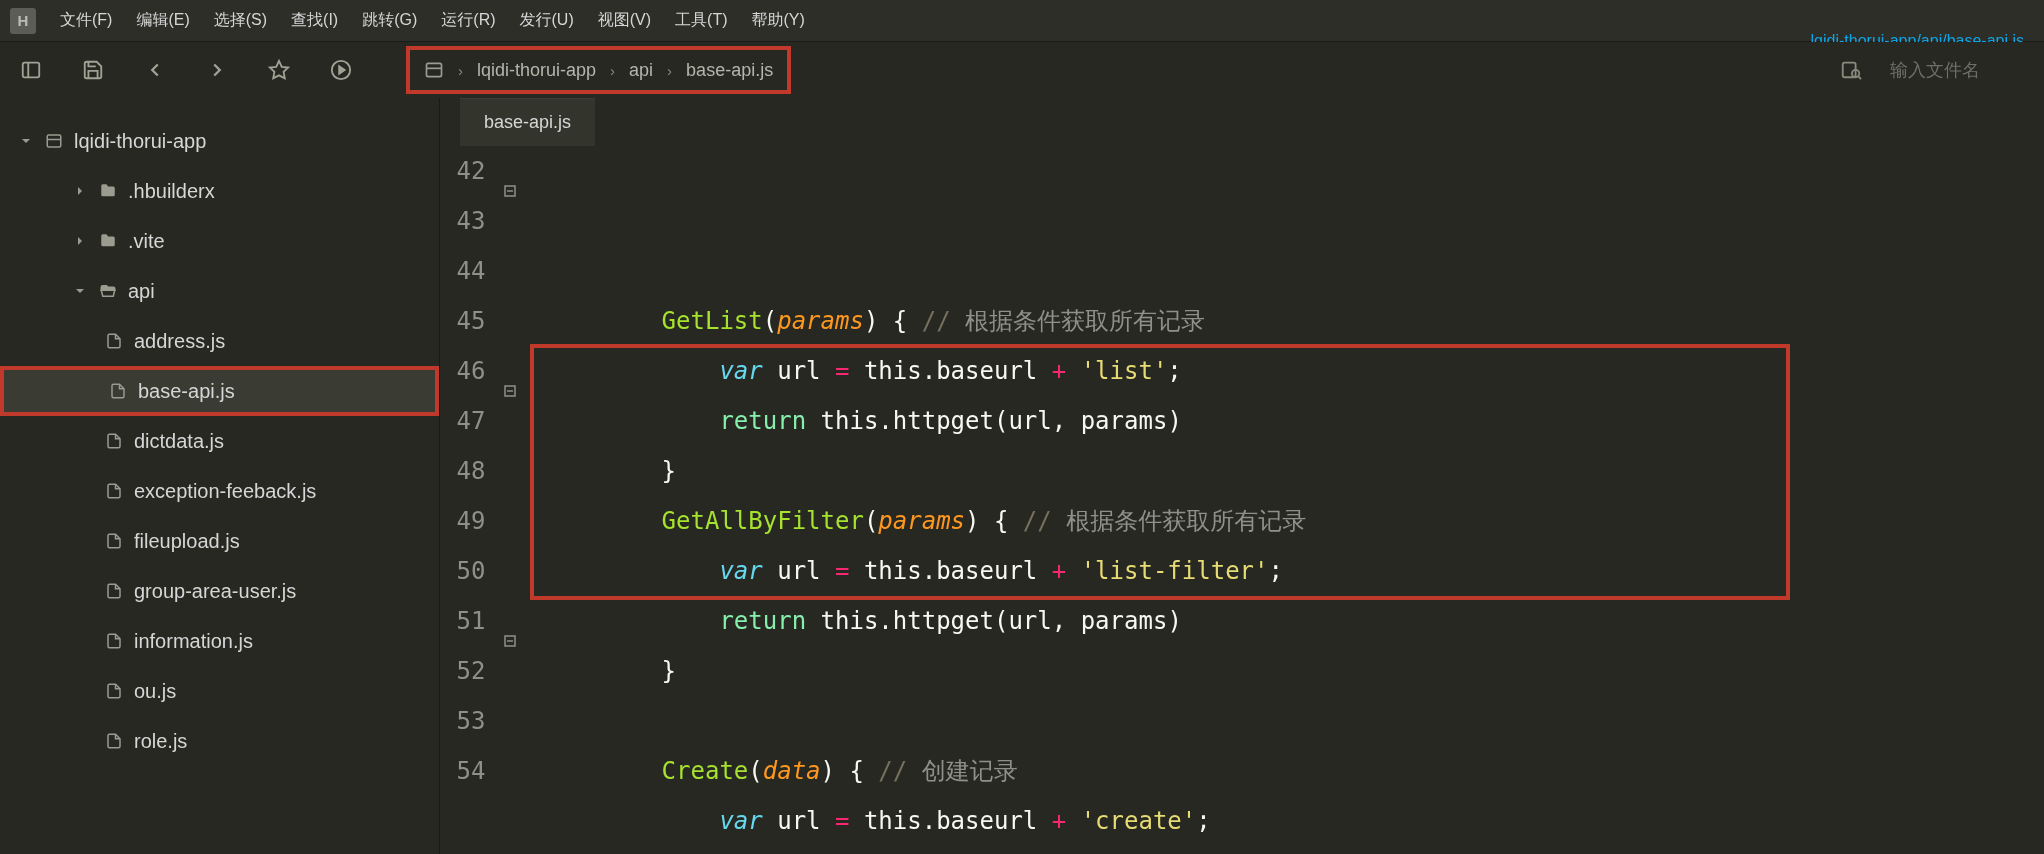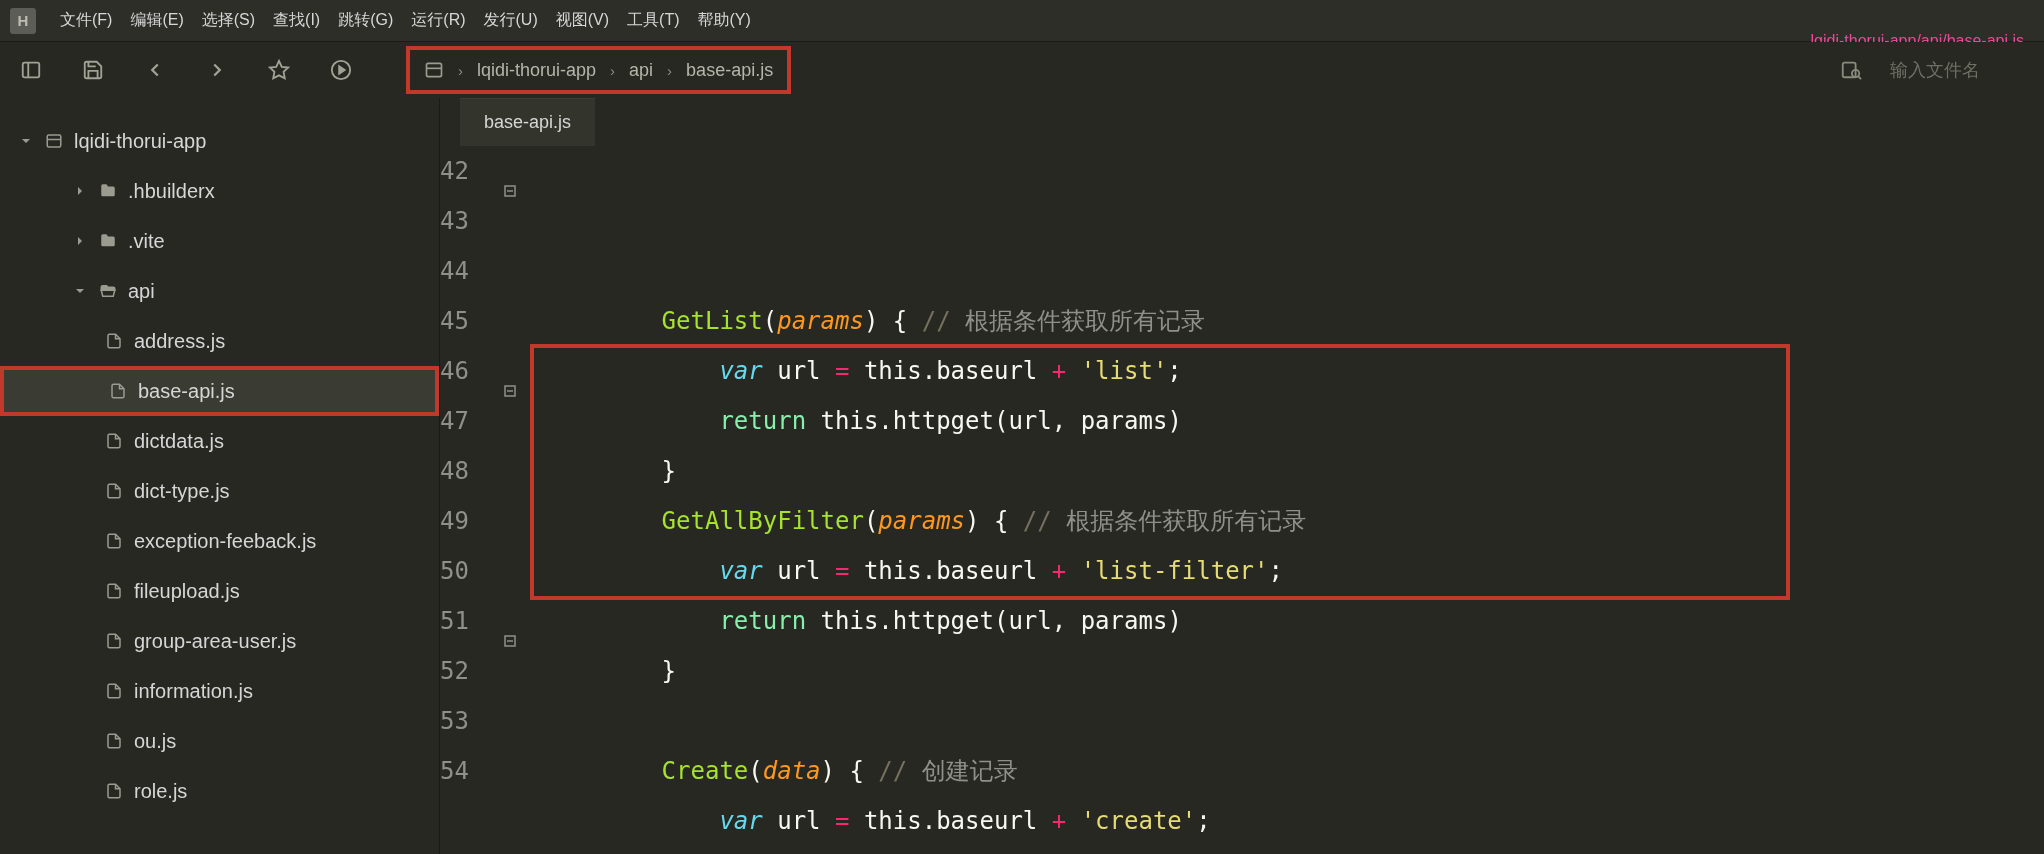--- a/index.html
+++ b/index.html
@@ -21,21 +21,21 @@
   background: #2d2e28; border-bottom: 1px solid #1a1a17;
   padding: 0 10px; gap: 18px;
 }
 .app-logo {
   width: 26px; height: 26px; background: #5c5d56;
   display: flex; align-items: center; justify-content: center;
   font-weight: bold; color: #bcbcb2; border-radius: 3px;
 }
 .menubar .menu-item { color: #d6d6d6; font-size: 16px; padding: 4px 6px; cursor: pointer; }
 .menubar .spacer { flex: 1; }
-.path-display { color: #ec4899; font-size: 16px; padding-right: 10px; margin-top: 40px; }
+.path-display { color: #0ea5e9; font-size: 16px; padding-right: 10px; margin-top: 40px; }
 
 
 .toolbar {
   display: flex; align-items: center; height: 56px;
   background: #272822; padding: 0 14px; gap: 28px;
 }
 .tool-btn { width: 34px; height: 34px; display: flex; align-items: center; justify-content: center;
   cursor: pointer; color: #a2a295; }
 .tool-btn svg { width: 22px; height: 22px; }
 
@@ -65,21 +65,21 @@
 .chev { width: 16px; display: inline-flex; justify-content: center; color: #9b9b8f; }
 .chev svg { width: 12px; height: 12px; }
 .ico { width: 20px; display: inline-flex; justify-content: center; color: #9b9b8f; }
 .ico svg { width: 18px; height: 18px; }
 
 
 .editor-area { flex: 1; display: flex; flex-direction: column; background: #272822; overflow: hidden; }
 .tabs { display: flex; height: 48px; background: #272822; padding-left: 20px; }
 .tab { display: flex; align-items: center; padding: 0 24px; background: #33342c; color: #d6d6d6; font-size: 18px; border-top: 1px solid #3c3d35; cursor: pointer; }
 .code-wrap { flex: 1; display: flex; overflow: auto; font-family: "Consolas", "Monaco", monospace; font-size: 24px; line-height: 50px; position: relative; }
-.gutter { width: 80px; text-align: left; padding-right: 18px; color: #8f908a; background: #272822; }
+.gutter { width: 80px; text-align: center; padding-right: 18px; color: #8f908a; background: #272822; }
 .gutter .ln { height: 50px; position: relative; }
 .gutter .ln .fold { position: absolute; right: -14px; top: 18px; width: 12px; height: 12px; color: #8f908a; }
 .code { flex: 1; padding-left: 26px; white-space: pre; position: relative; }
 .code .line { height: 50px; display: flex; align-items: flex-end; }
 .highlight-box {
   position: absolute; border: 4px solid #c0392b;
 }
 
 .c-func { color: #a6e22e; }
 .c-param { color: #fd971f; font-style: italic; }
@@ -93,21 +93,21 @@
 .c-str { color: #e6db74; }
 .c-this { color: #f8f8f2; }
 </style>
 </head>
 <body>
 
 <div class="app-root">
 
   <div class="menubar">
     <div class="app-logo">H</div>
-    <div id="menu-items" style="display:flex; gap:6px;">
+    <div id="menu-items" style="display:flex; gap:12px;">
         <div class="menu-item">文件(F)</div>
         <div class="menu-item">编辑(E)</div>
         <div class="menu-item">选择(S)</div>
         <div class="menu-item">查找(I)</div>
         <div class="menu-item">跳转(G)</div>
         <div class="menu-item">运行(R)</div>
         <div class="menu-item">发行(U)</div>
         <div class="menu-item">视图(V)</div>
         <div class="menu-item">工具(T)</div>
         <div class="menu-item">帮助(Y)</div>
@@ -258,30 +258,20 @@
         </div>
         <div class="tree-row indent-2">
           <span class="chev"></span>
           <span class="ico">
             <svg viewBox="0 0 24 24" fill="none" stroke="currentColor" stroke-width="2">
               <path d="M14 3H6a2 2 0 00-2 2v14a2 2 0 002 2h12a2 2 0 002-2V9z"></path>
               <polyline points="14 3 14 9 20 9"></polyline>
             </svg>
           </span>
           <span>dictdata.js</span>
-        </div>
-        <div class="tree-row indent-2">
-          <span class="chev"></span>
-          <span class="ico">
-            <svg viewBox="0 0 24 24" fill="none" stroke="currentColor" stroke-width="2">
-              <path d="M14 3H6a2 2 0 00-2 2v14a2 2 0 002 2h12a2 2 0 002-2V9z"></path>
-              <polyline points="14 3 14 9 20 9"></polyline>
-            </svg>
-          </span>
-          <span>dict-type.js</span>
         </div>
         <div class="tree-row indent-2">
           <span class="chev"></span>
           <span class="ico">
             <svg viewBox="0 0 24 24" fill="none" stroke="currentColor" stroke-width="2">
               <path d="M14 3H6a2 2 0 00-2 2v14a2 2 0 002 2h12a2 2 0 002-2V9z"></path>
               <polyline points="14 3 14 9 20 9"></polyline>
             </svg>
           </span>
           <span>exception-feeback.js</span>

